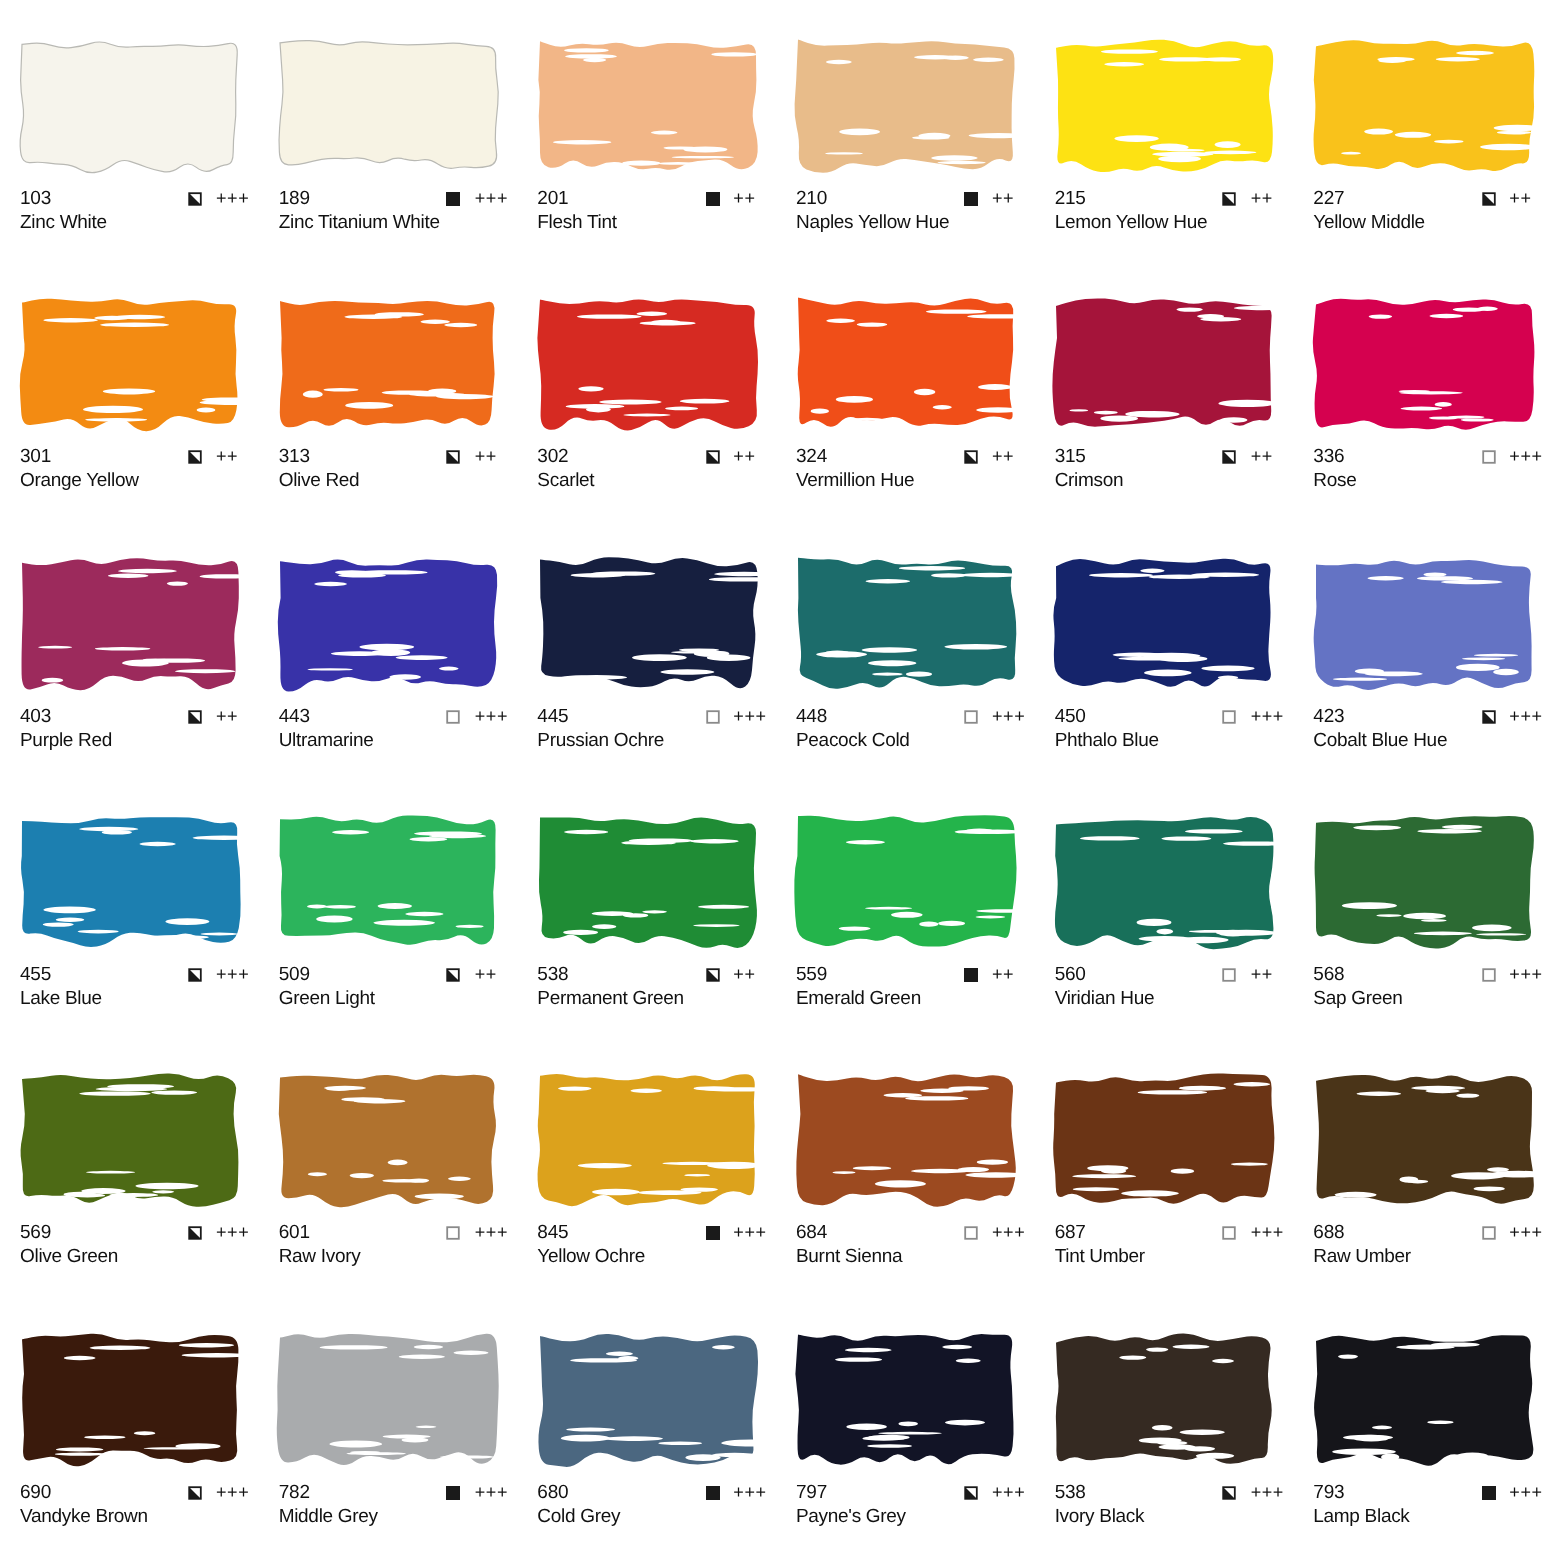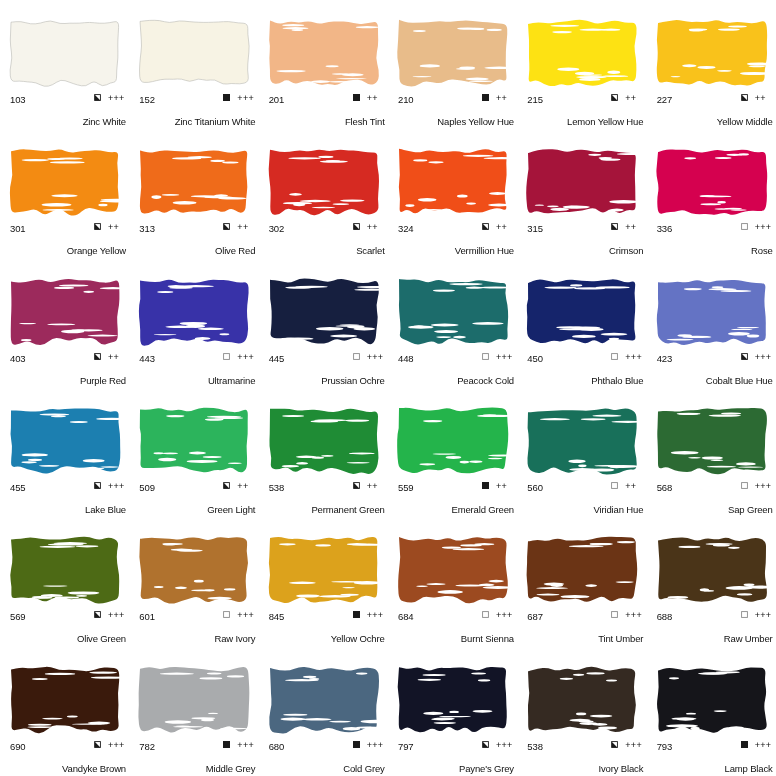--- a/index.html
+++ b/index.html
@@ -46,21 +46,21 @@
 
   .swatch-meta {
     position: absolute;
     left: 10px;
     top: 94px;
     width: 116px;
   }
 
   .meta-top {
     display: flex;
-    align-items: flex-start;
+    align-items: center;
     height: 11px;
     white-space: nowrap;
   }
 
   .swatch-code {
     font-size: 9.5px;
     line-height: 11px;
     letter-spacing: -0.1px;
     color: #111111;
     flex: 0 0 auto;
@@ -85,23 +85,22 @@
     letter-spacing: 0.3px;
     min-width: 18px;
     text-align: left;
   }
 
   .swatch-name {
     font-size: 9.5px;
     line-height: 12px;
     letter-spacing: -0.15px;
     color: #111111;
-    margin-top: 11px;
+    margin-top: 1px;
     white-space: nowrap;
-    text-align: right;
   }
 </style>
 </head>
 <body>
 
 <div id="chart-grid">
     <div class="swatch-cell">
       <div class="swatch-art">
         <svg viewBox="0 0 114 74" preserveAspectRatio="none">
           <path d="M3.0 6.2 Q3.0 6.2 7.9 5.7 Q12.8 5.2 17.7 6.7 Q22.6 8.3 27.5 7.8 Q32.5 7.3 37.4 5.7 Q42.3 4.1 47.2 6.1 Q52.1 8.0 57.0 7.5 Q61.9 7.0 66.8 7.2 Q71.7 7.3 76.6 6.7 Q81.5 6.1 86.5 6.8 Q91.4 7.4 96.3 7.2 Q101.2 6.9 106.1 5.8 Q111.0 4.6 110.6 11.3 Q110.2 18.0 109.9 24.0 Q109.7 30.0 109.9 36.0 Q110.1 42.0 109.3 48.0 Q108.6 54.0 108.6 60.0 Q108.6 66.0 105.6 66.3 Q102.7 66.6 98.5 68.8 Q94.4 71.0 90.2 67.7 Q86.1 64.4 81.9 67.5 Q77.8 70.6 73.6 69.8 Q69.5 69.1 65.3 67.6 Q61.2 66.1 57.0 64.7 Q52.8 63.3 48.7 66.2 Q44.5 69.2 40.4 70.1 Q36.2 71.0 32.1 68.7 Q27.9 66.4 23.8 66.2 Q19.6 66.0 15.5 65.4 Q11.3 64.9 7.2 65.3 Q3.0 65.8 2.3 59.9 Q1.6 54.0 3.0 48.0 Q4.3 42.0 3.4 36.0 Q2.4 30.0 2.3 24.0 Z" fill="#f6f4ec" stroke="#b9b9b4" stroke-width="0.6"></path>
@@ -149,21 +148,21 @@
             <ellipse cx="36.0" cy="61.2" rx="11.0" ry="1.1" fill="#ffffff"></ellipse>
             <ellipse cx="60.7" cy="14.7" rx="11.7" ry="1.1" fill="#ffffff"></ellipse>
             <ellipse cx="96.8" cy="16.4" rx="16.4" ry="1.1" fill="#ffffff"></ellipse>
             <ellipse cx="55.4" cy="14.1" rx="17.1" ry="1.1" fill="#ffffff"></ellipse>
             <ellipse cx="42.2" cy="11.5" rx="6.3" ry="1.1" fill="#ffffff"></ellipse>
           </g>
         </svg>
       </div>
       <div class="swatch-meta">
         <div class="meta-top">
-          <span class="swatch-code">152</span>
+          <span class="swatch-code">189</span>
           <span class="meta-spacer"></span>
           <span class="opacity-mark">
             <svg viewBox="0 0 7 7">
               <rect x="0.5" y="0.5" width="6" height="6" fill="#1a1a1a" stroke="#1a1a1a" stroke-width="1"></rect>
             </svg>
           </span>
           <span class="lightfast">+++</span>
         </div>
         <div class="swatch-name">Zinc Titanium White</div>
       </div>

